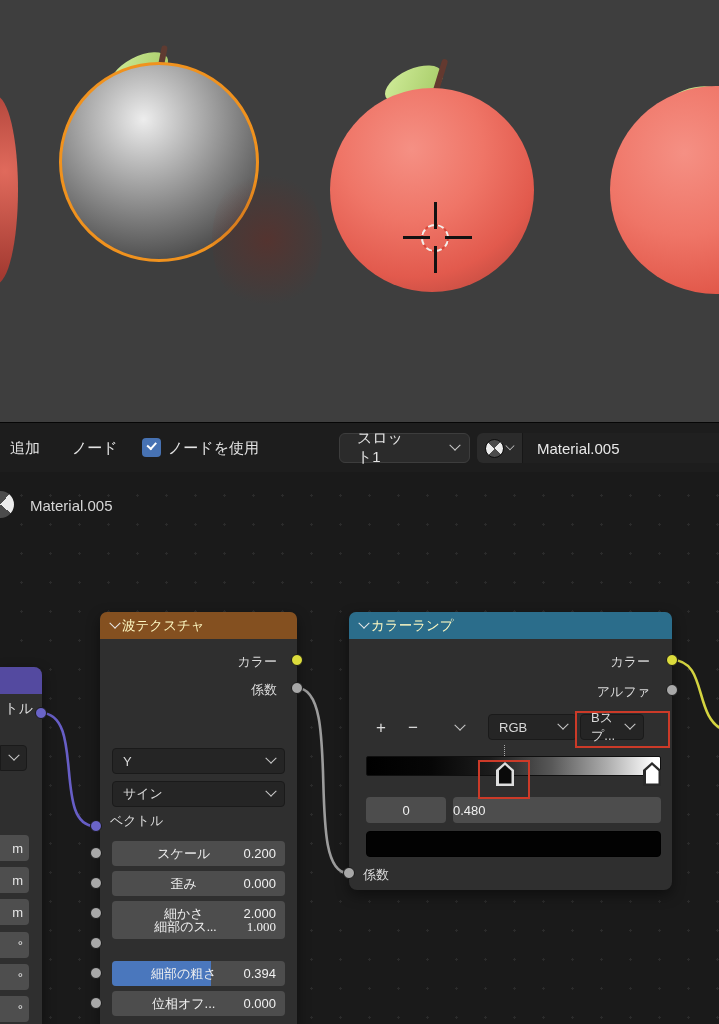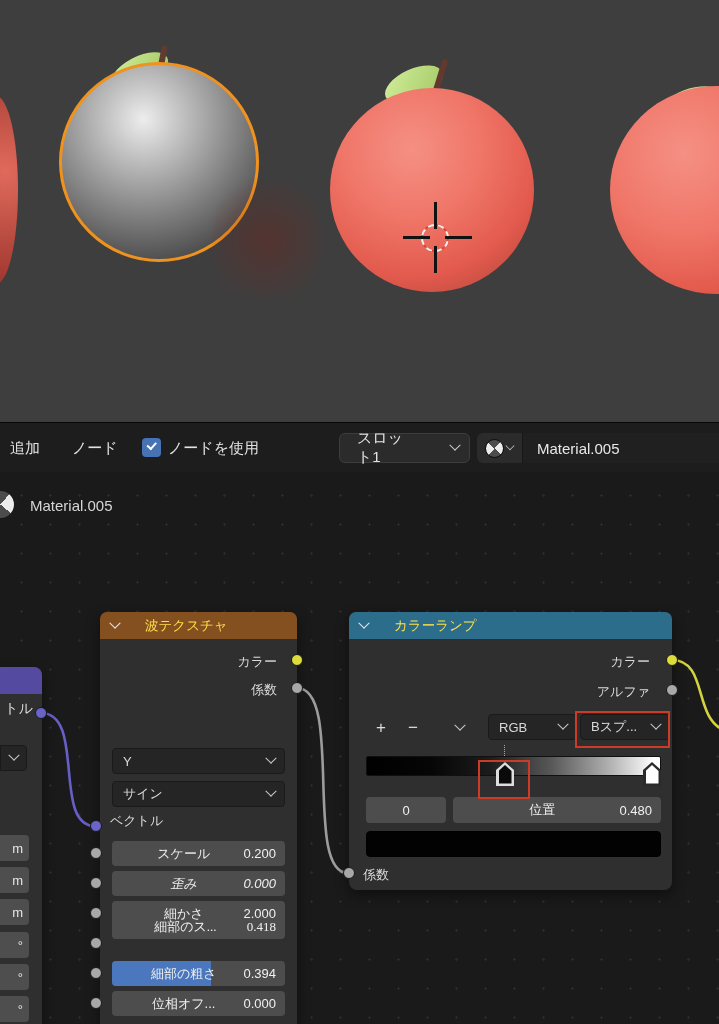--- a/index.html
+++ b/index.html
@@ -63,21 +63,21 @@
     background-size:29px 29px; background-position:7px 9px; overflow:hidden;
     color:#dcdcdc; font-size:13px; }
   #breadcrumb-icon { position:absolute; left:-13px; top:19px; width:27px; height:27px;
     border-radius:50%;
     background:conic-gradient(from 40deg, #ececec 0 25%, #4c4c4c 0 50%, #ececec 0 75%, #4c4c4c 0); }
   #breadcrumb-text { position:absolute; left:30px; top:25px; font-size:15px; color:#d6d6d6; }
   #wires { position:absolute; left:0; top:0; z-index:1; }
   .node { position:absolute; background:#2f2f2f; border-radius:8px;
     box-shadow:0 5px 14px rgba(0,0,0,.45); z-index:2; }
   .node-header { height:27px; border-radius:7px 7px 0 0; display:flex; align-items:center;
-    gap:26px; padding:0 11px; color:#fde047; font-size:13.5px; }
+    gap:3px; padding:0 11px; color:#fef9c3; font-size:13.5px; }
   .sock { position:absolute; width:12px; height:12px; border-radius:50%;
     border:1px solid #191919; z-index:4; }
   .dd { position:absolute; height:26px; background:#252525; border:1px solid #1a1a1a;
     border-radius:4px; display:flex; align-items:center; padding:0 9px 0 10px; color:#d8d8d8; }
   .dd span { flex:1; }
   .slider { position:absolute; height:25px; background:#4d4d4d; border-radius:4px;
     display:flex; align-items:center; overflow:hidden; color:#f0f0f0; }
   .slider .lab { flex:1; text-align:center; padding-left:12px; position:relative; z-index:1; }
   .slider .val { padding-right:9px; position:relative; z-index:1; }
   .slider .fill { position:absolute; left:0; top:0; bottom:0; background:#4a77bd; z-index:0; }
@@ -212,31 +212,31 @@
         <span>サイン</span>
           <div class="chev"></div>
       </div>
 
       <div class="out-label" style="left:10px;top:200px;">ベクトル</div>
 
       <div class="slider" style="left:12px;top:229px;width:173px;">
         <span class="lab">スケール</span>
           <span class="val">0.200</span>
       </div>
-      <div class="slider" style="left:12px;top:259px;width:173px;font-style:italic;">
+      <div class="slider" style="left:12px;top:259px;width:173px;">
         <span class="lab">歪み</span>
           <span class="val">0.000</span>
       </div>
       <div class="slider" style="left:12px;top:289px;width:173px;">
         <span class="lab">細かさ</span>
           <span class="val">2.000</span>
       </div>
       <div class="slider" style="left:12px;top:302px;width:173px;font-family:Liberation Serif, serif;">
         <span class="lab">細部のス...</span>
-          <span class="val">0.418</span>
+          <span class="val">1.000</span>
       </div>
       <div class="slider" style="left:12px;top:349px;width:173px;justify-content:center;">
         <div class="fill" style="width:57%;"></div>
         <span class="lab">細部の粗さ</span>
           <span class="val">0.394</span>
       </div>
       <div class="slider" style="left:12px;top:379px;width:173px;">
         <span class="lab">位相オフ...</span>
           <span class="val">0.000</span>
       </div>
@@ -261,39 +261,38 @@
 
       <div class="flat-btn" style="left:19px;width:26px;">+</div>
       <div class="flat-btn" style="left:51px;width:26px;">−</div>
       <div class="flat-btn" style="left:100px;width:22px;">
         <div class="chev"></div>
       </div>
       <div class="dd" style="left:139px;top:102px;width:89px;">
         <span>RGB</span>
           <div class="chev"></div>
       </div>
-      <div class="dd" style="left:231px;top:102px;width:90px;">
+      <div class="dd" style="left:231px;top:102px;width:64px;">
         <span>Bスプ...</span>
           <div class="chev"></div>
       </div>
 
       <div id="handle-dash"></div>
       <div id="ramp-bar"></div>
       <div class="handle" style="left:147px;top:150px;background:#dedede;">
         <div class="inner" style="background:#0a0a0a;"></div>
       </div>
       <div class="handle" style="left:294px;top:150px;background:#2a2a2a;">
         <div class="inner" style="background:#ffffff;"></div>
       </div>
 
       <div class="slider" style="left:17px;top:185px;width:80px;height:26px;justify-content:center;">
         <span>0</span>
       </div>
       <div class="slider" style="left:104px;top:185px;width:208px;height:26px;">
-        <span class="lab">位置</span>
         <span class="val">0.480</span>
       </div>
 
       <div id="ramp-swatch"></div>
       <div class="out-label" style="left:14px;top:254px;">係数</div>
     </div>
     <div class="sock" style="left:666px;top:182px;background:#dcdc3c;"></div>
     <div class="sock" style="left:666px;top:212px;background:#a8a8a8;"></div>
     <div class="sock" style="left:343px;top:395px;background:#a8a8a8;"></div>
 

